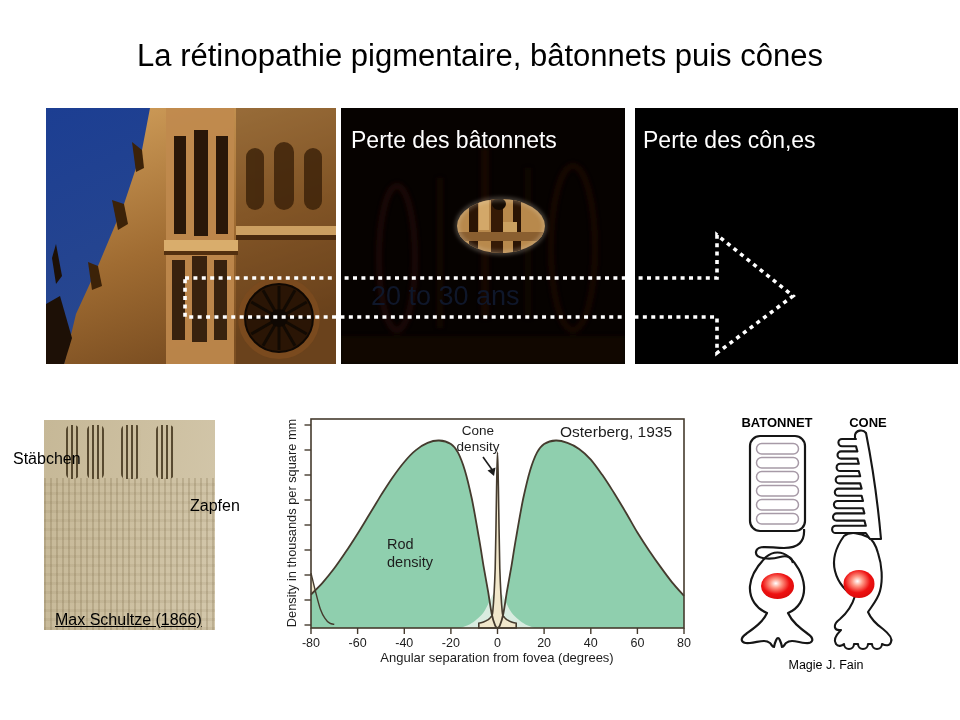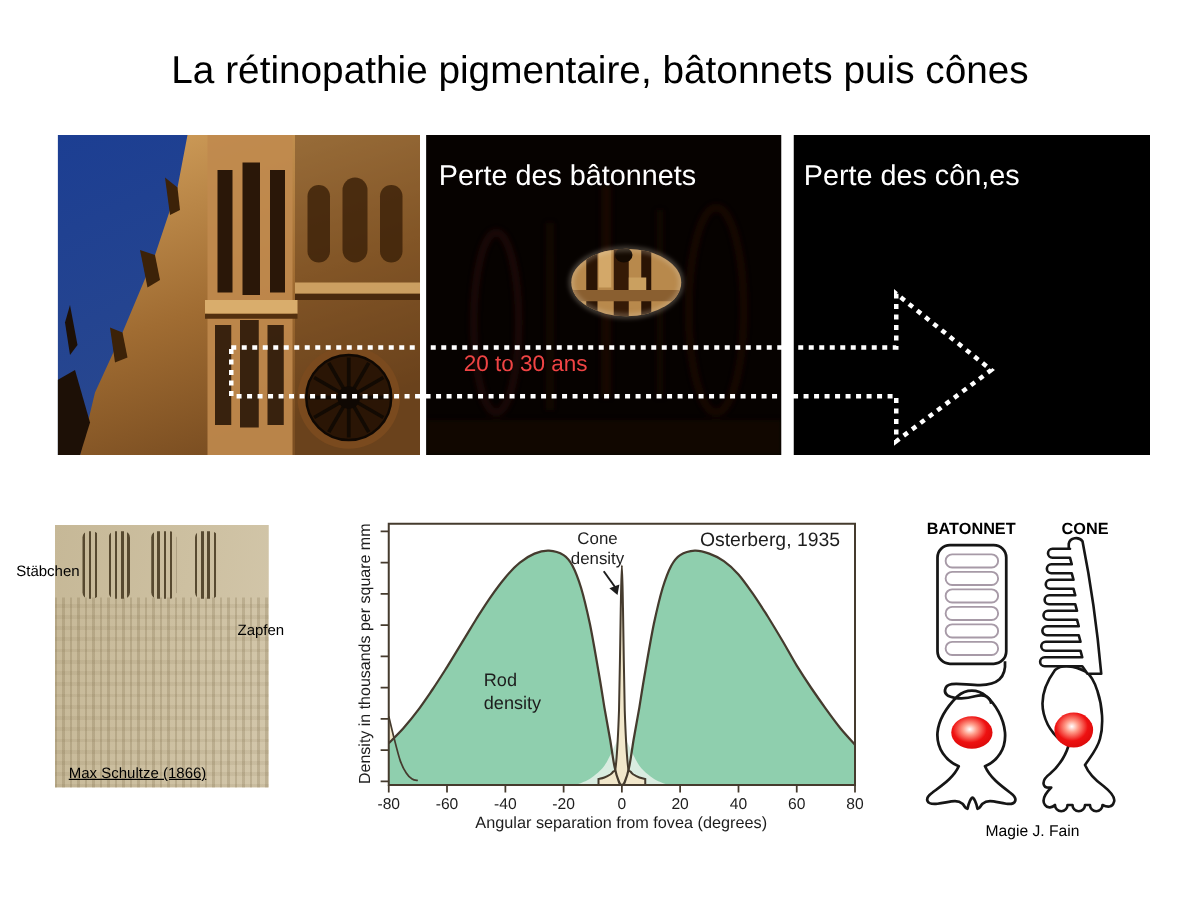--- a/index.html
+++ b/index.html
@@ -3,34 +3,34 @@
 <meta charset="utf-8">
 <style>
   html,body{margin:0;padding:0;background:#888;}
   #slide{position:relative;width:960px;height:720px;background:#ffffff;overflow:hidden;
          font-family:"Liberation Sans",sans-serif;}
   .abs{position:absolute;}
   #title{left:0;right:0;top:38px;text-align:center;font-size:31px;color:#000;white-space:nowrap;}
   .panel{top:108px;height:256px;overflow:hidden;}
   #panel1{left:46px;width:290px;}
   #panel2{left:341px;width:284px;background:#050200;}
-  #panel3{left:635px;width:285px;background:#000;}
+  #panel3{left:635px;width:285px;background:#000;padding-left:38px;}
   .panel-label{position:absolute;top:7px;color:#fff;font-size:23px;white-space:nowrap;margin-top:12px;}
   #panel2 .panel-label{left:10px;}
   #panel3 .panel-label{left:8px;}
   #arrow-overlay{left:46px;top:108px;width:874px;height:256px;pointer-events:none;}
-  #years-caption{left:371px;top:281px;font-size:18px;color:#ef4444;white-space:nowrap;}
+  #years-caption{left:371px;top:281px;font-size:27px;color:#0f172a;white-space:nowrap;}
   #histology{left:44px;top:420px;width:171px;height:210px;
              background:linear-gradient(100deg,#c6b897 0%,#cdc0a1 55%,#d3c7ab 100%);}
   .h-cluster{position:absolute;top:5px;height:54px;border-radius:5px;
              background:repeating-linear-gradient(90deg,rgba(58,44,20,.8) 0 2px,rgba(196,182,148,.15) 2px 5px);}
   #h-streaks{position:absolute;left:0;right:0;top:58px;bottom:0;
              background:repeating-linear-gradient(90deg,rgba(112,94,58,.22) 0 2px,rgba(0,0,0,0) 2px 6px),
                         repeating-linear-gradient(0deg,rgba(120,102,66,.10) 0 3px,rgba(0,0,0,0) 3px 9px);}
-  .h-label{font-size:12px;color:#000;white-space:nowrap;}
+  .h-label{font-size:16px;color:#000;white-space:nowrap;}
   #lbl-stabchen{left:13px;top:450px;}
   #lbl-zapfen{left:190px;top:497px;}
   #lbl-schultze{left:55px;top:611px;text-decoration:underline;}
   #chart{left:285px;top:405px;}
   #cells{left:720px;top:405px;}
 </style>
 </head>
 <body>
 
 <div id="slide">

